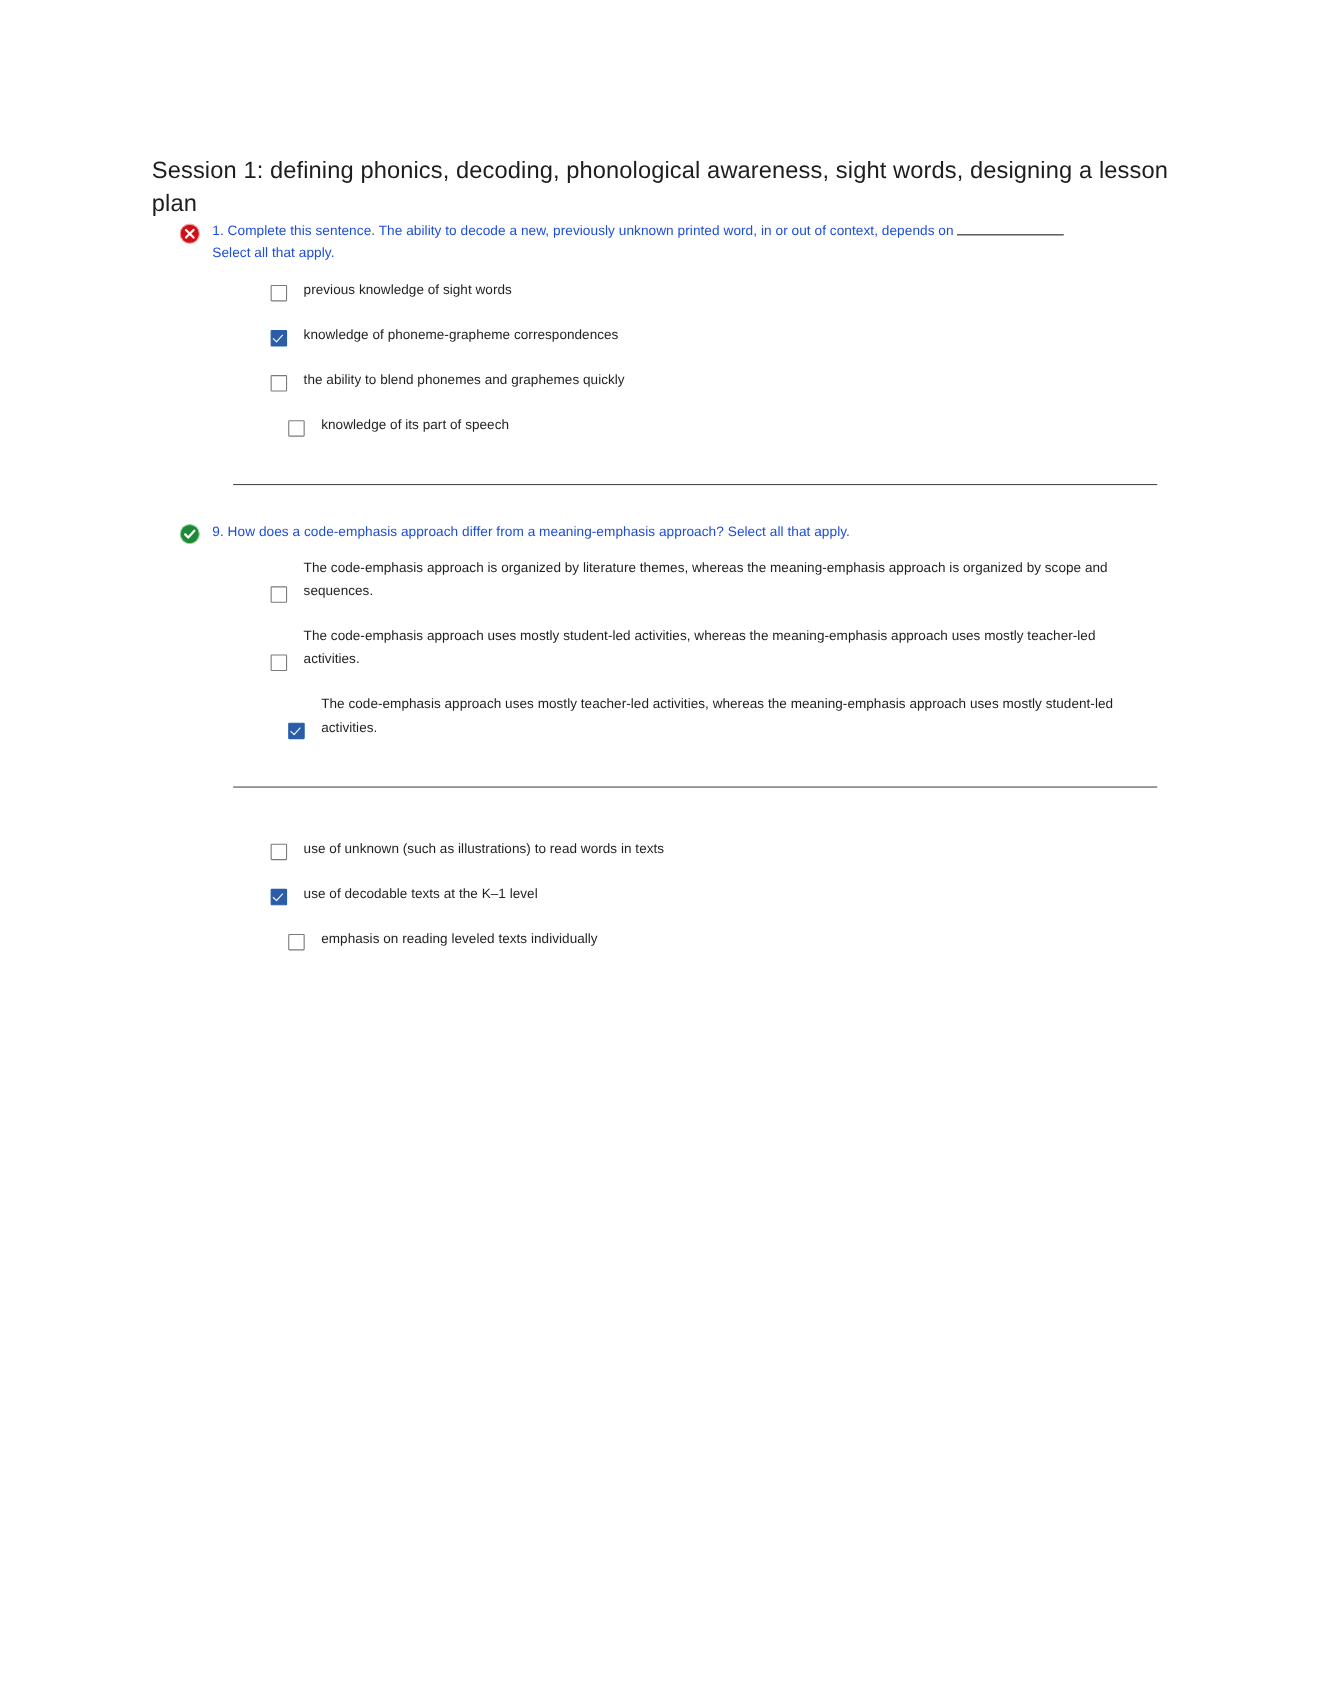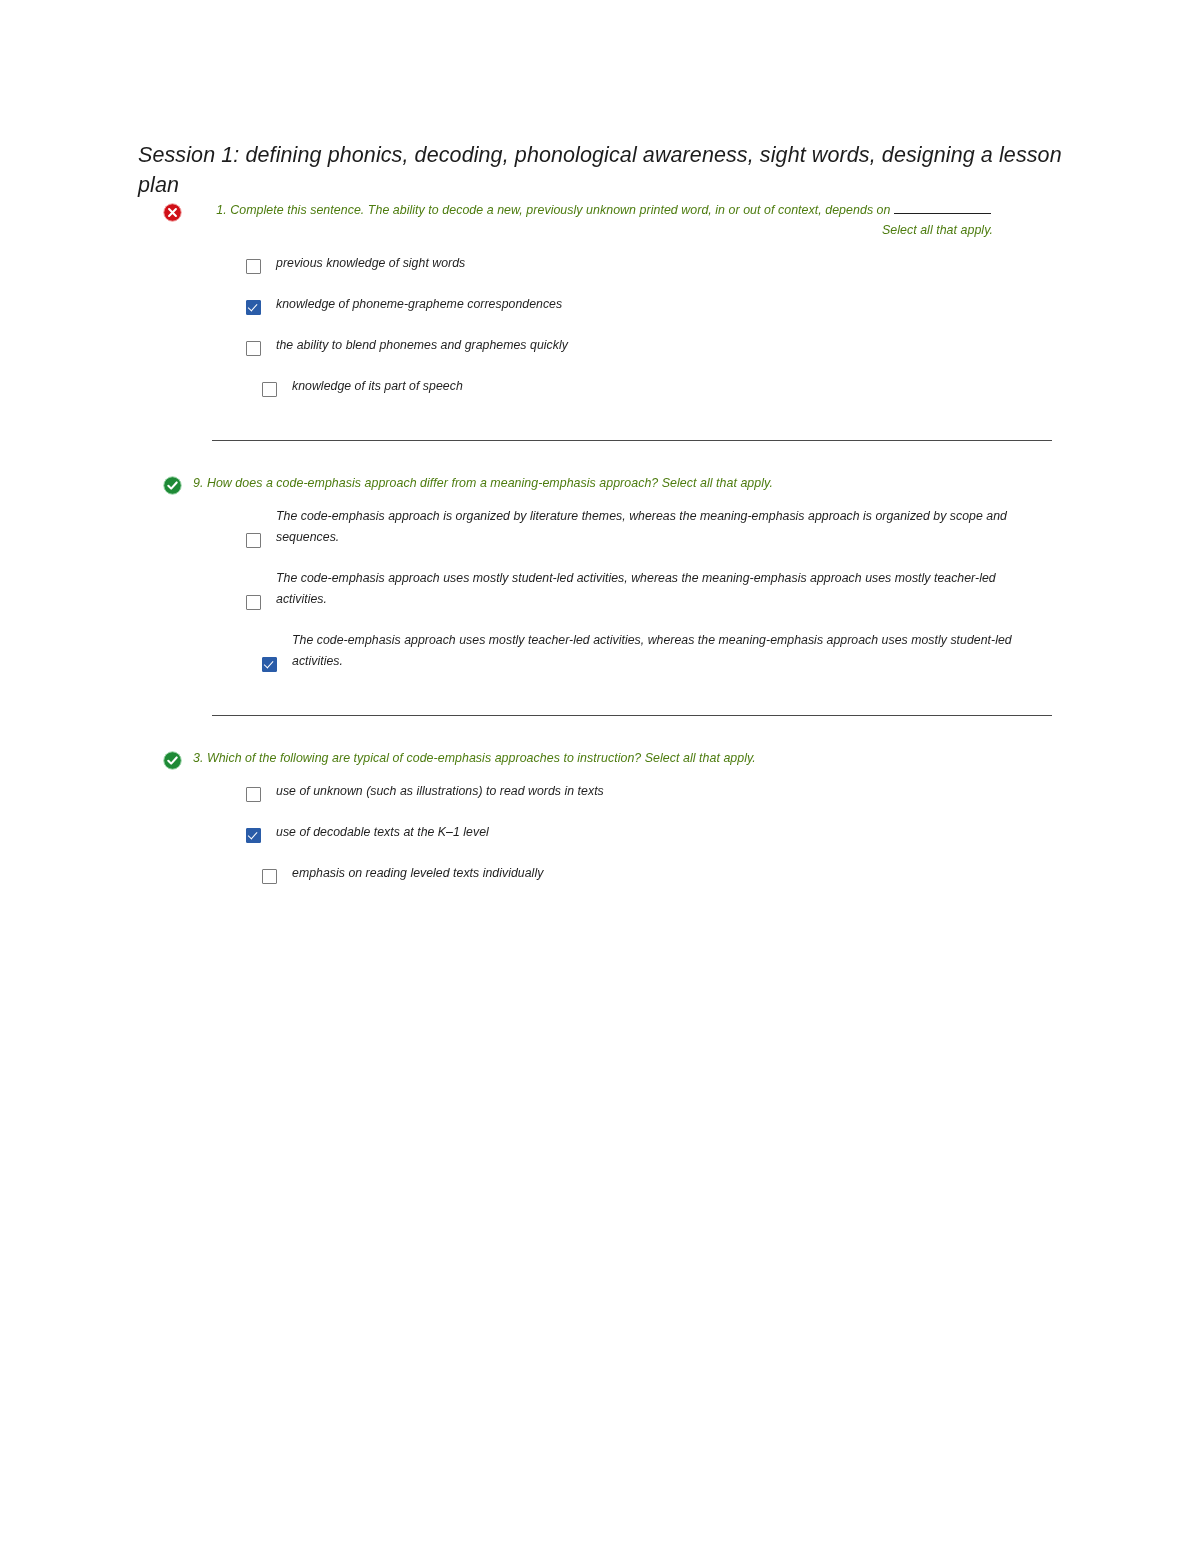--- a/index.html
+++ b/index.html
@@ -17,21 +17,20 @@
     overflow: hidden;
   }
 
   .page {
     position: absolute;
     top: 0;
     left: 0;
     width: 1200px;
     height: 1119px;
     background: #ffffff;
-    font-style: italic;
   }
 
   
   .doc-title {
     position: absolute;
     left: 138px;
     top: 140px;
     width: 930px;
     font-size: 21.5px;
     line-height: 30px;
@@ -69,25 +68,24 @@
     height: 19px;
     border-radius: 50%;
     flex: none;
   }
   .status-icon svg { display: block; width: 19px; height: 19px; }
 
   .q-text {
     margin-left: 30px;
     font-size: 12.4px;
     line-height: 20px;
-    color: #4d7c0f;
+    color: #1d4ed8;
     letter-spacing: 0.05px;
     font-weight: 400;
     max-width: 800px;
-    text-align: right;
   }
   .q-text .blank {
     display: inline-block;
     width: 97px;
     border-bottom: 1.3px solid #1f1f1f;
     height: 12px;
     margin-right: 2px;
     vertical-align: baseline;
   }
 
@@ -222,30 +220,20 @@
           <span class="option-label">The code-emphasis approach uses mostly teacher-led activities, whereas the meaning-emphasis approach uses mostly student-led activities.</span>
         </div>
       </div>
     </div>
 
     <div class="sp-after-options"></div>
     <div class="divider"></div>
     <div class="sp-after-divider"></div>
 
     <div class="question-block">
-      <div class="q-header">
-        <span class="status-icon">
-          <svg viewBox="0 0 20 20" xmlns="http://www.w3.org/2000/svg">
-            <circle cx="10" cy="10" r="9.2" fill="#1e8a36"></circle>
-            <circle cx="10" cy="10" r="9.2" fill="none" stroke="#9ed6ab" stroke-width="1"></circle>
-            <path d="M5.6 10.3 L8.6 13.3 L14.4 6.8" stroke="#ffffff" stroke-width="2.2" fill="none" stroke-linecap="round" stroke-linejoin="round"></path>
-          </svg>
-        </span>
-        <div class="q-text">3. Which of the following are typical of code-emphasis approaches to instruction? Select all that apply.</div>
-      </div>
       <div class="options">
         <div class="option-row">
           <span class="checkbox"></span>
           <span class="option-label">use of unknown (such as illustrations) to read words in texts</span>
         </div>
         <div class="option-row">
           <span class="checkbox checked"></span>
           <span class="option-label">use of decodable texts at the K–1 level</span>
         </div>
         <div class="option-row">

